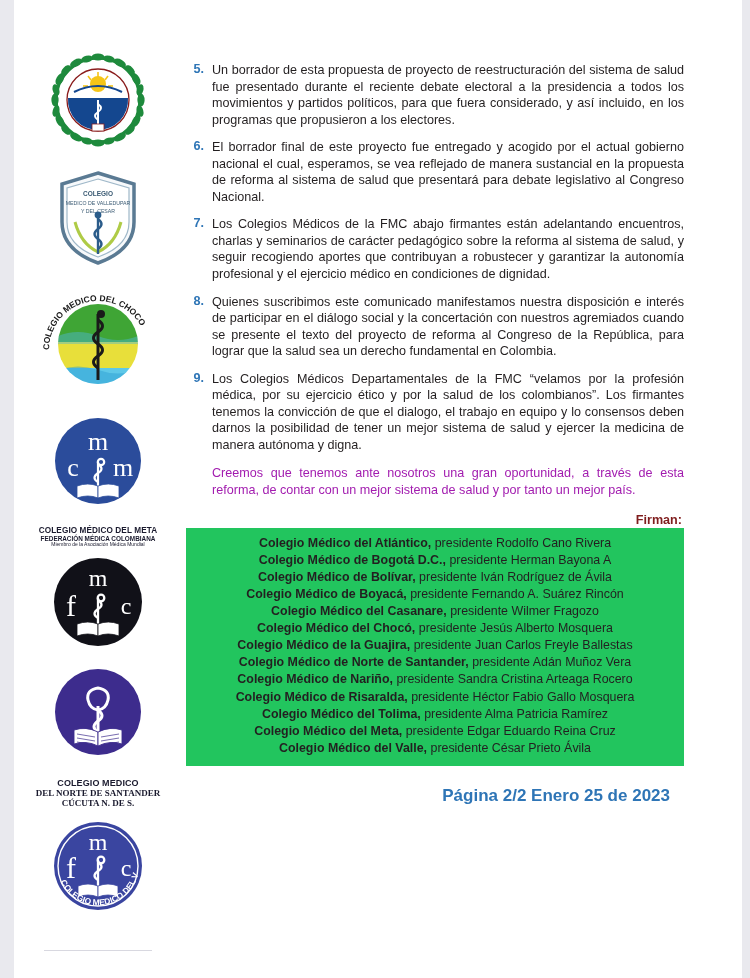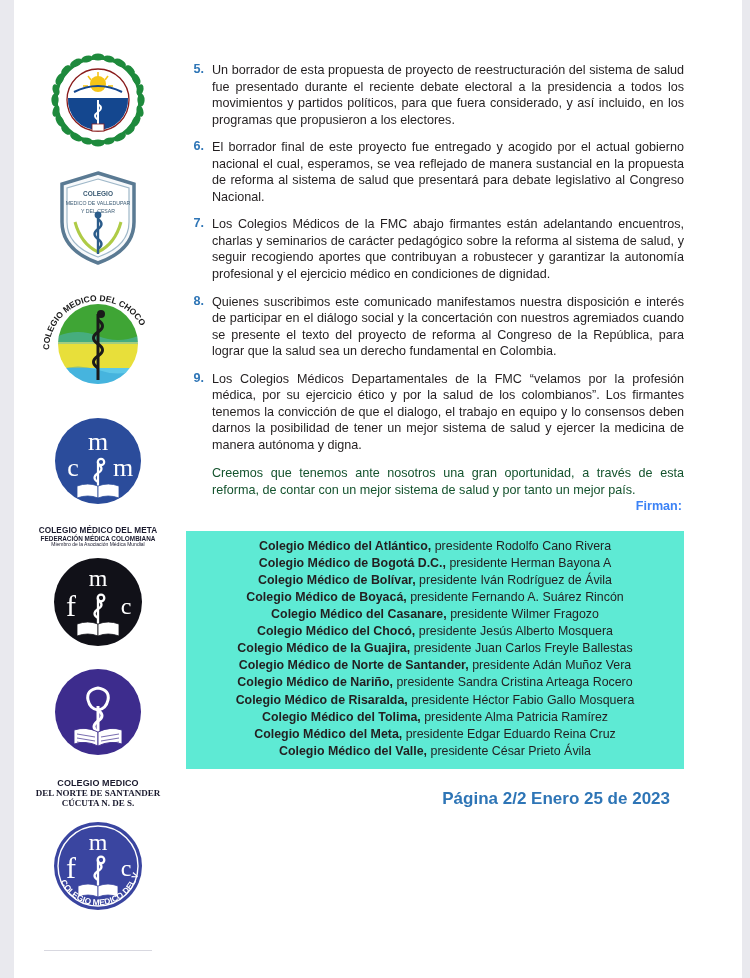--- a/index.html
+++ b/index.html
@@ -98,35 +98,36 @@
     font-size: 12.6px;
     line-height: 1.315;
     color: #231f20;
     text-align: justify;
   }
   .closing {
     margin-top: 12px;
     margin-left: 26px;
     font-size: 12.6px;
     line-height: 1.315;
-    color: #14532d;
+    color: #a21caf;
     text-align: justify;
   }
 
   
   .firman-label {
+    margin-top: 14px;
     text-align: right;
     font-weight: bold;
     font-size: 12.6px;
-    color: #3b82f6;
+    color: #7f1d1d;
     padding-right: 2px;
   }
   .signatories {
-    margin-top: 18px;
-    background: #5eead4;
+    margin-top: 1px;
+    background: #22c55e;
     padding: 7px 10px 9px 10px;
     text-align: center;
   }
   .sig-line {
     font-size: 12.4px;
     line-height: 1.38;
     color: #231f20;
     white-space: nowrap;
   }
   .sig-line .org { font-weight: bold; }

